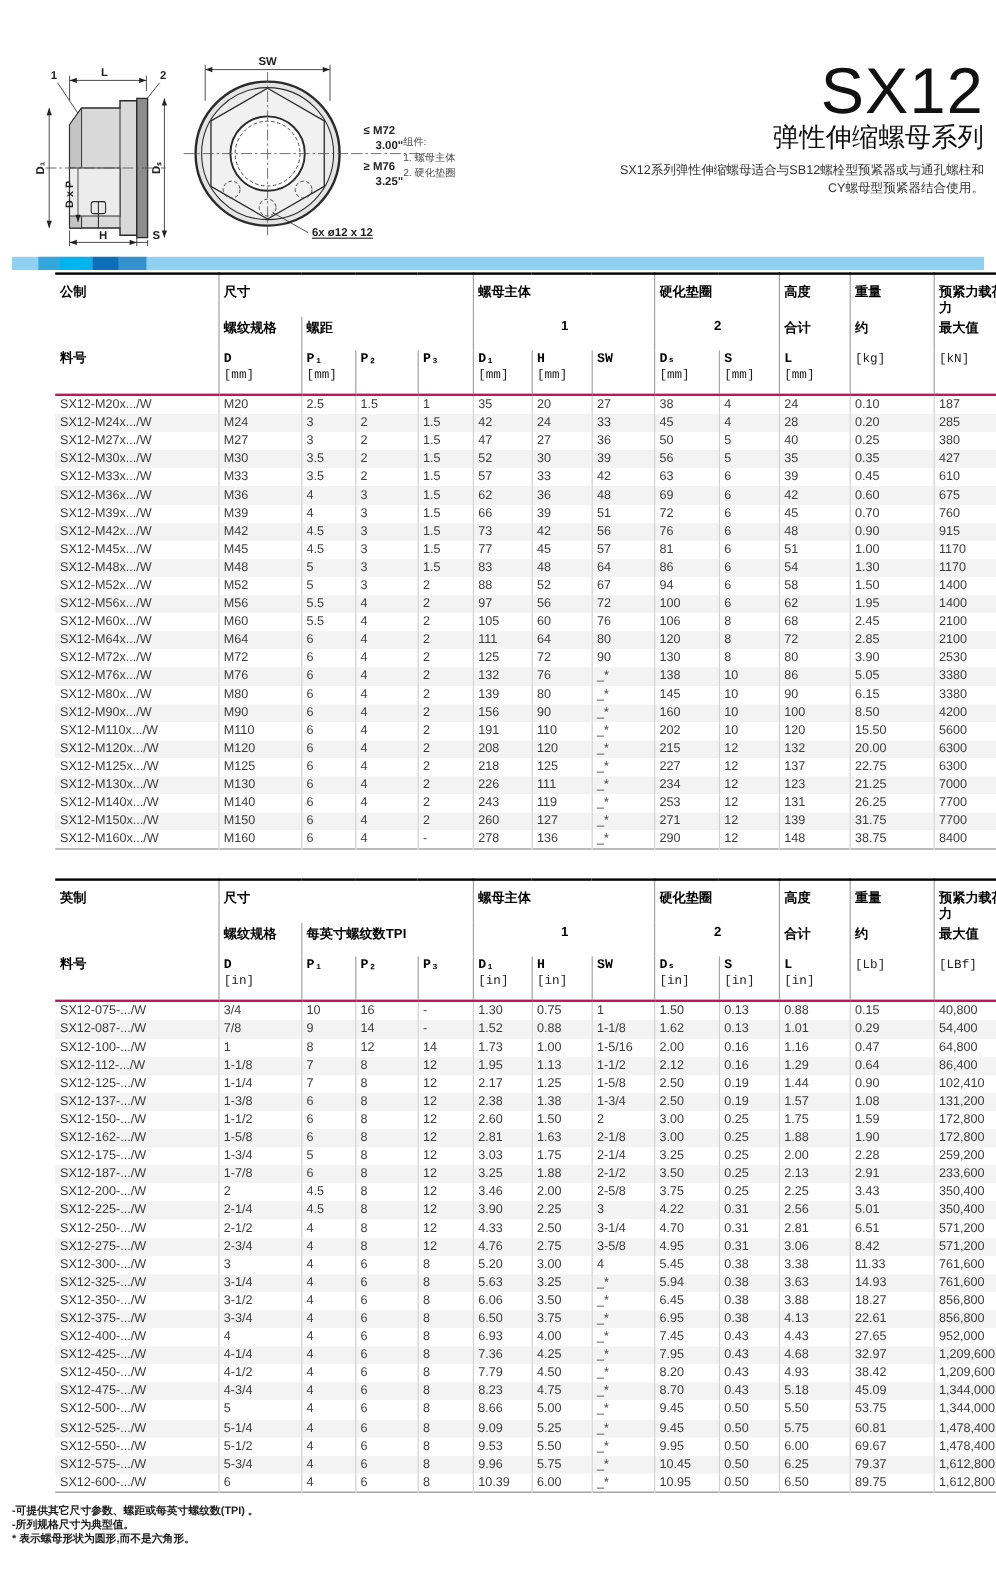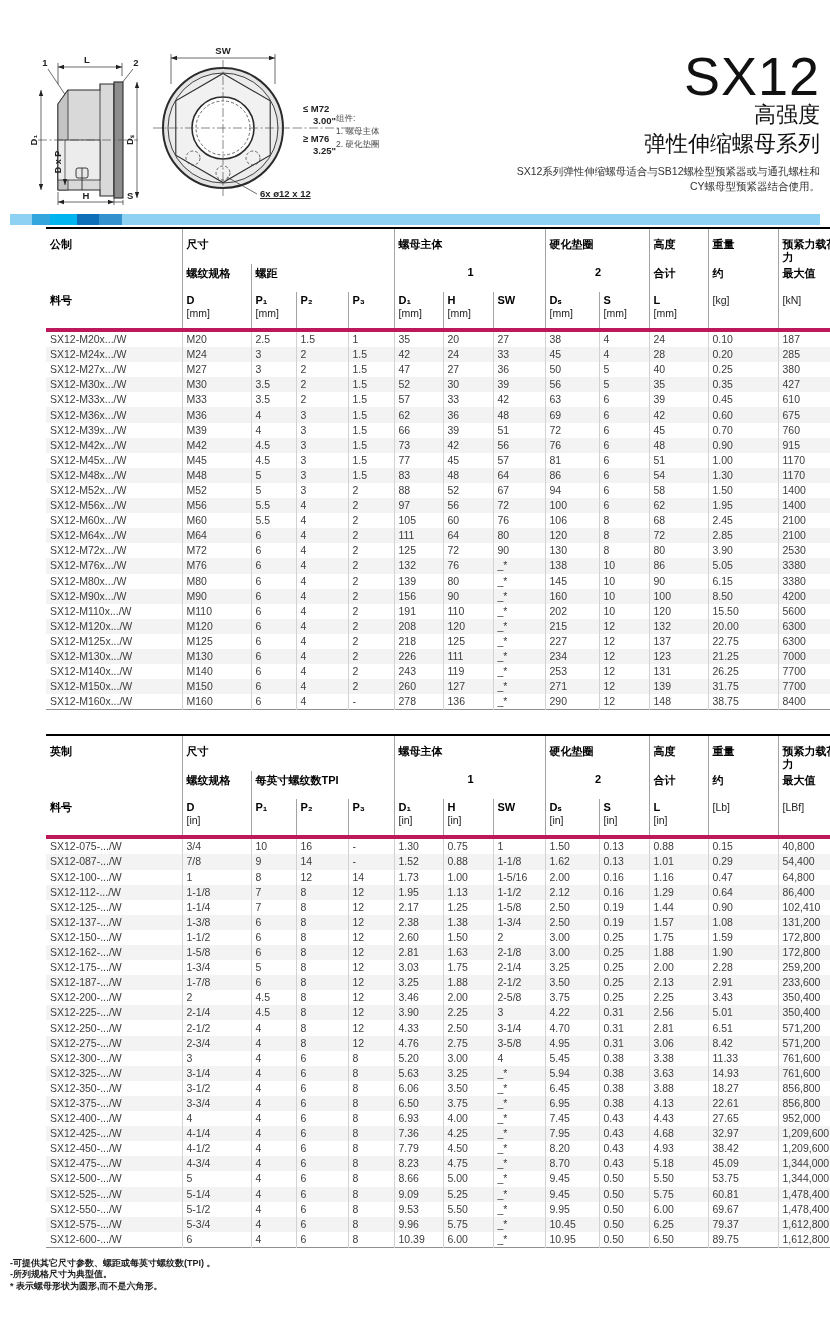--- a/index.html
+++ b/index.html
@@ -20,21 +20,21 @@
   .accent .seg{position:absolute;top:0;height:11px;}
 
   
   .tblwrap{margin:0 10px;}
   table{border-collapse:collapse;table-layout:fixed;width:810px;}
   table{border-top:2px solid #000;margin-left:36px;}
   thead th{font-weight:bold;text-align:left;vertical-align:top;font-size:11px;padding:0 2px 0 4px;}
   thead tr.grp th{padding-top:9px;height:21px;line-height:13px;}
   thead tr.sub th{height:26px;padding-top:2px;}
   thead tr.sub th.ctr{text-align:center;}
-  thead tr.spec th{height:34px;padding-top:2px;line-height:13px;border-bottom:4px solid #be185d;}
+  thead tr.spec th{height:34px;padding-top:2px;line-height:13px;border-bottom:2px solid #be185d;font-family:Liberation Mono, monospace;}
   thead th.bl{border-left:1px solid #a3a3a3;}
   thead .unit{font-weight:normal;font-size:10.5px;color:#222;}
   tbody td{font-size:10.5px;color:#3c3c3c;padding:1px 2px 1px 4px;height:13.1px;line-height:13px;white-space:nowrap;overflow:hidden;}
   tbody td + td{border-left:1px solid #d2d2d2;}
   tbody tr:nth-child(even){background:#f3f3f3;}
   table{border-bottom:1px solid #8f8f8f;}
   .gap{height:24px;}
 
   
   .foot{margin:10px 10px 0;font-size:9px;line-height:11.5px;color:#1d1d1d;font-weight:bold;}
@@ -140,21 +140,20 @@
     </svg>
 
     <div class="notes">
       <div>组件:</div>
       <div>1. 螺母主体</div>
       <div>2. 硬化垫圈</div>
     </div>
 
     <div class="titleblock">
       <div class="t-product">SX12</div>
-      <div class="t-sub">高强度</div>
       <div class="t-sub">弹性伸缩螺母系列</div>
       <div class="t-desc">
         <div>SX12系列弹性伸缩螺母适合与SB12螺栓型预紧器或与通孔螺柱和</div>
         <div>CY螺母型预紧器结合使用。</div>
       </div>
     </div>
   </div>
 
   <div class="accent" id="accent-bar" style="background: rgb(143, 209, 242);">
       <div class="seg" style="left: 22px; width: 18px; background: rgb(51, 166, 222);"></div>

